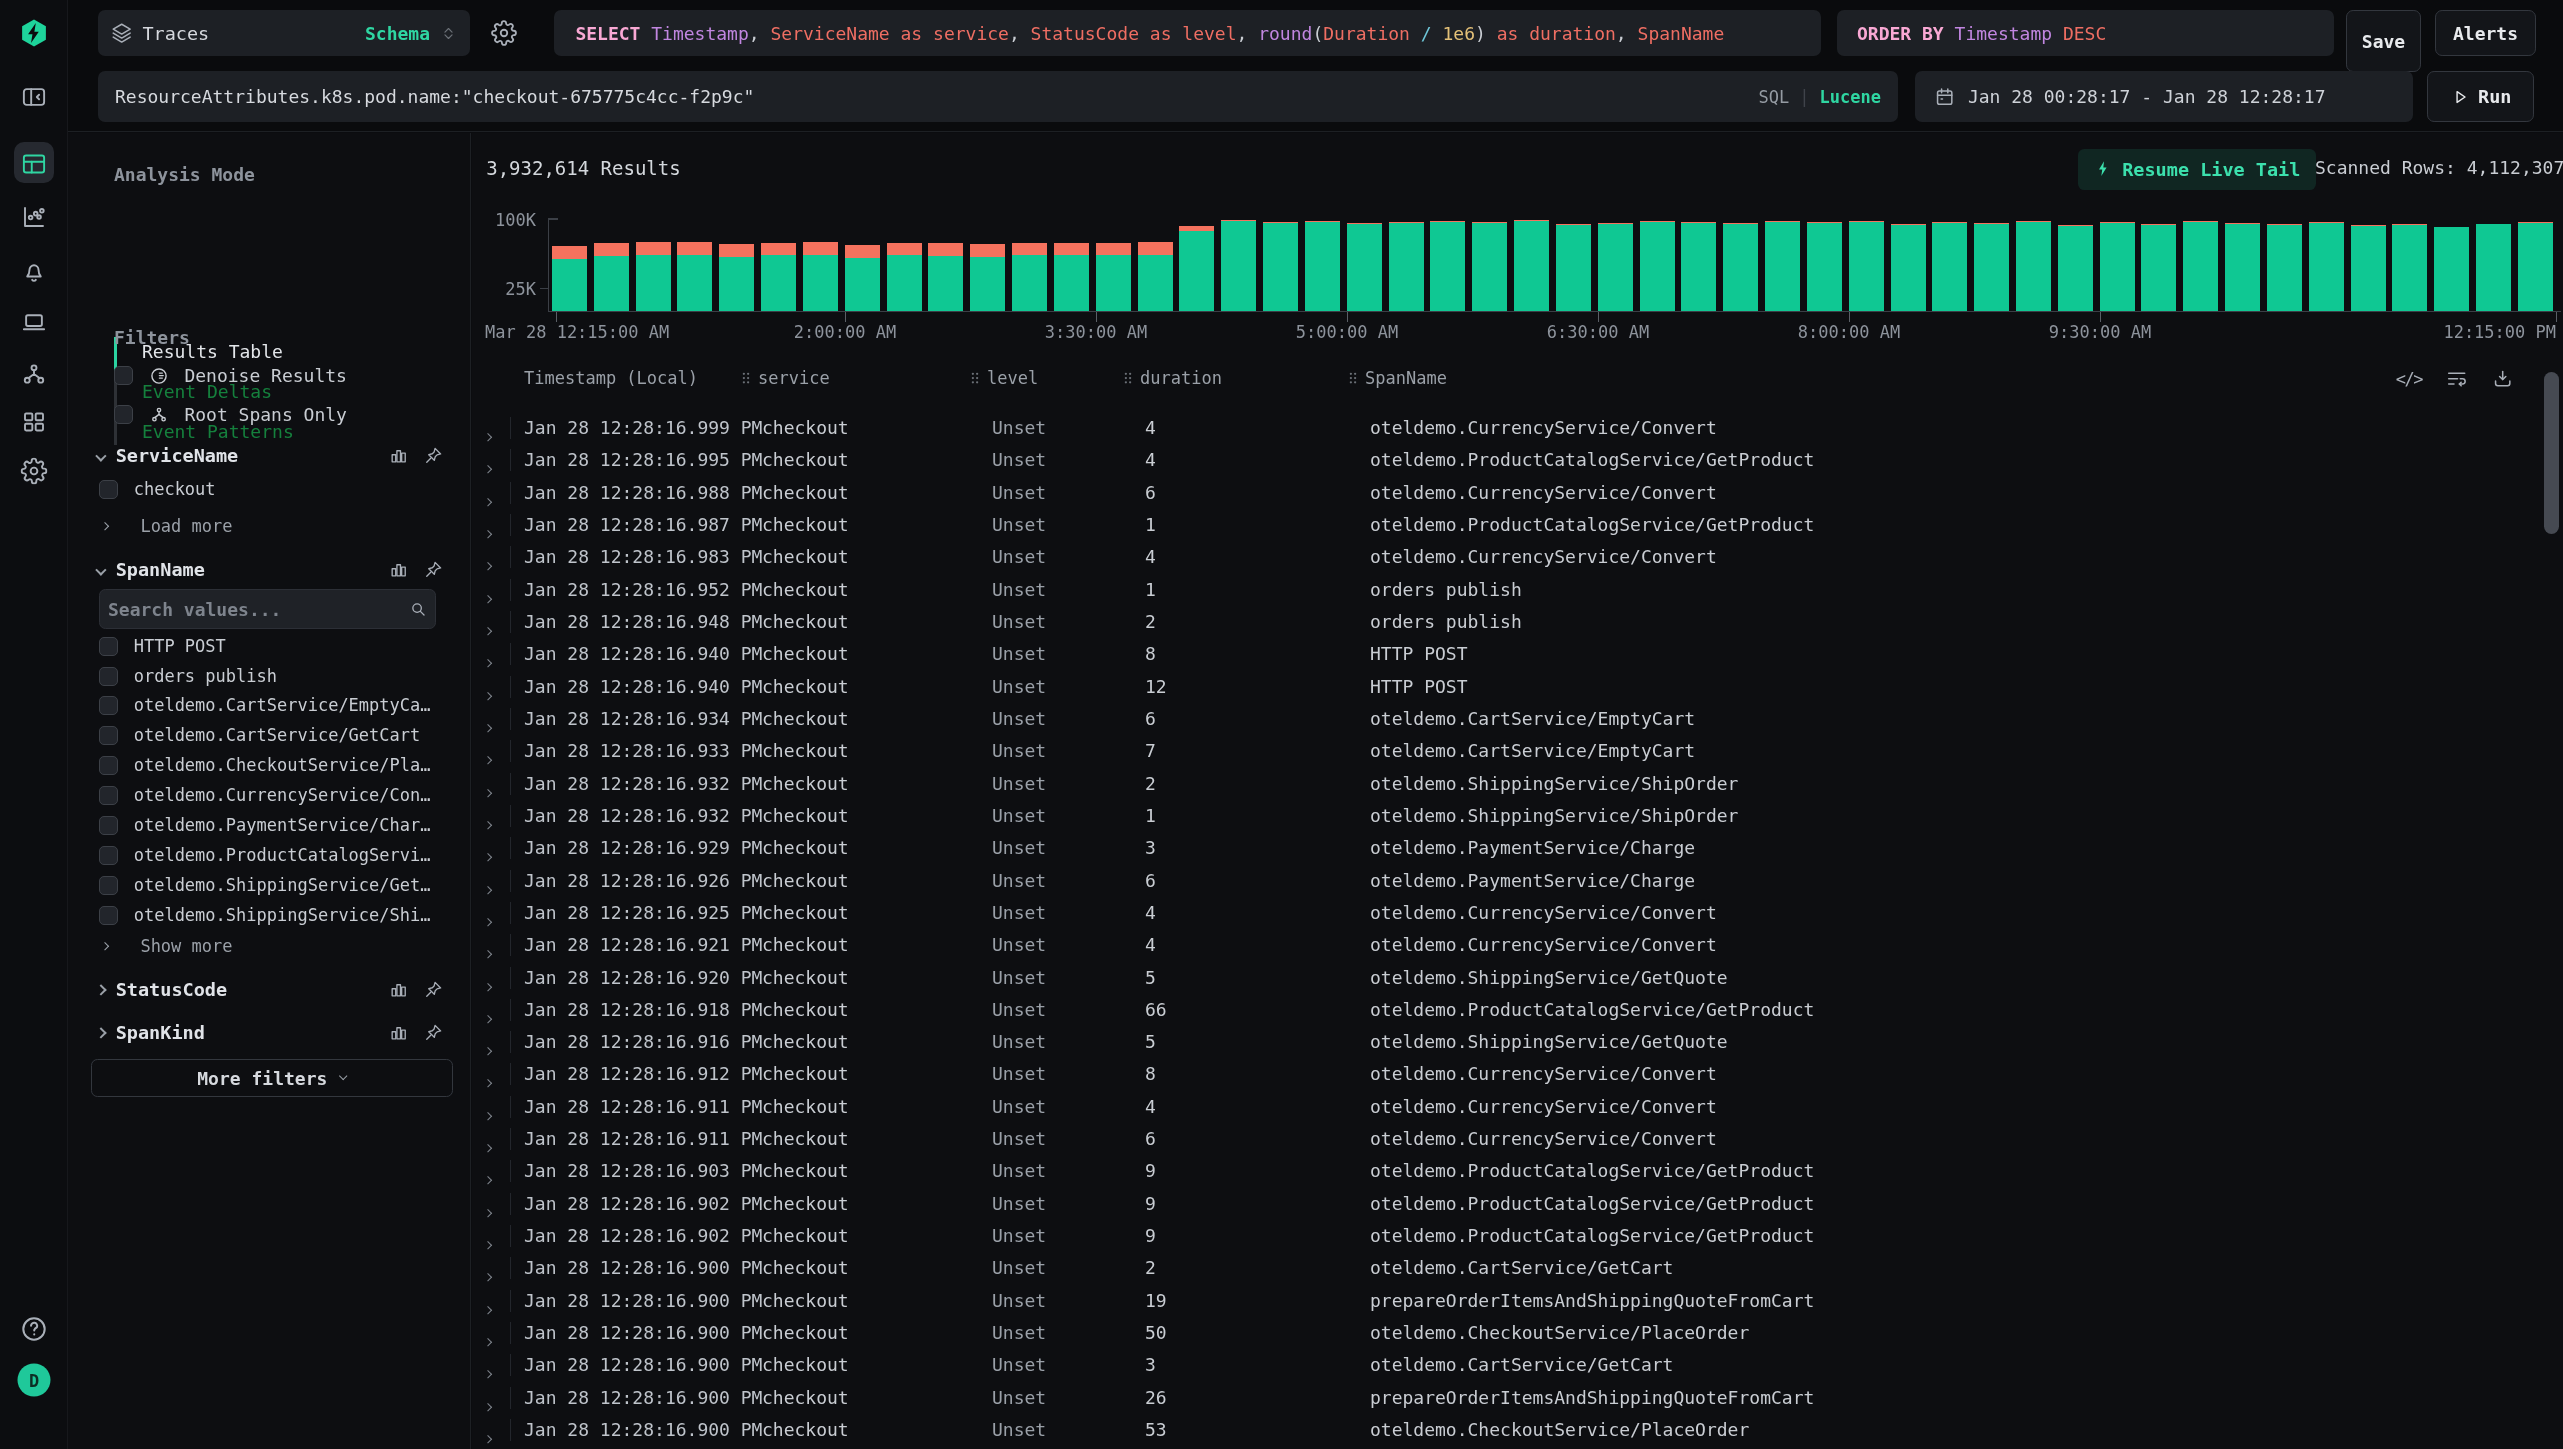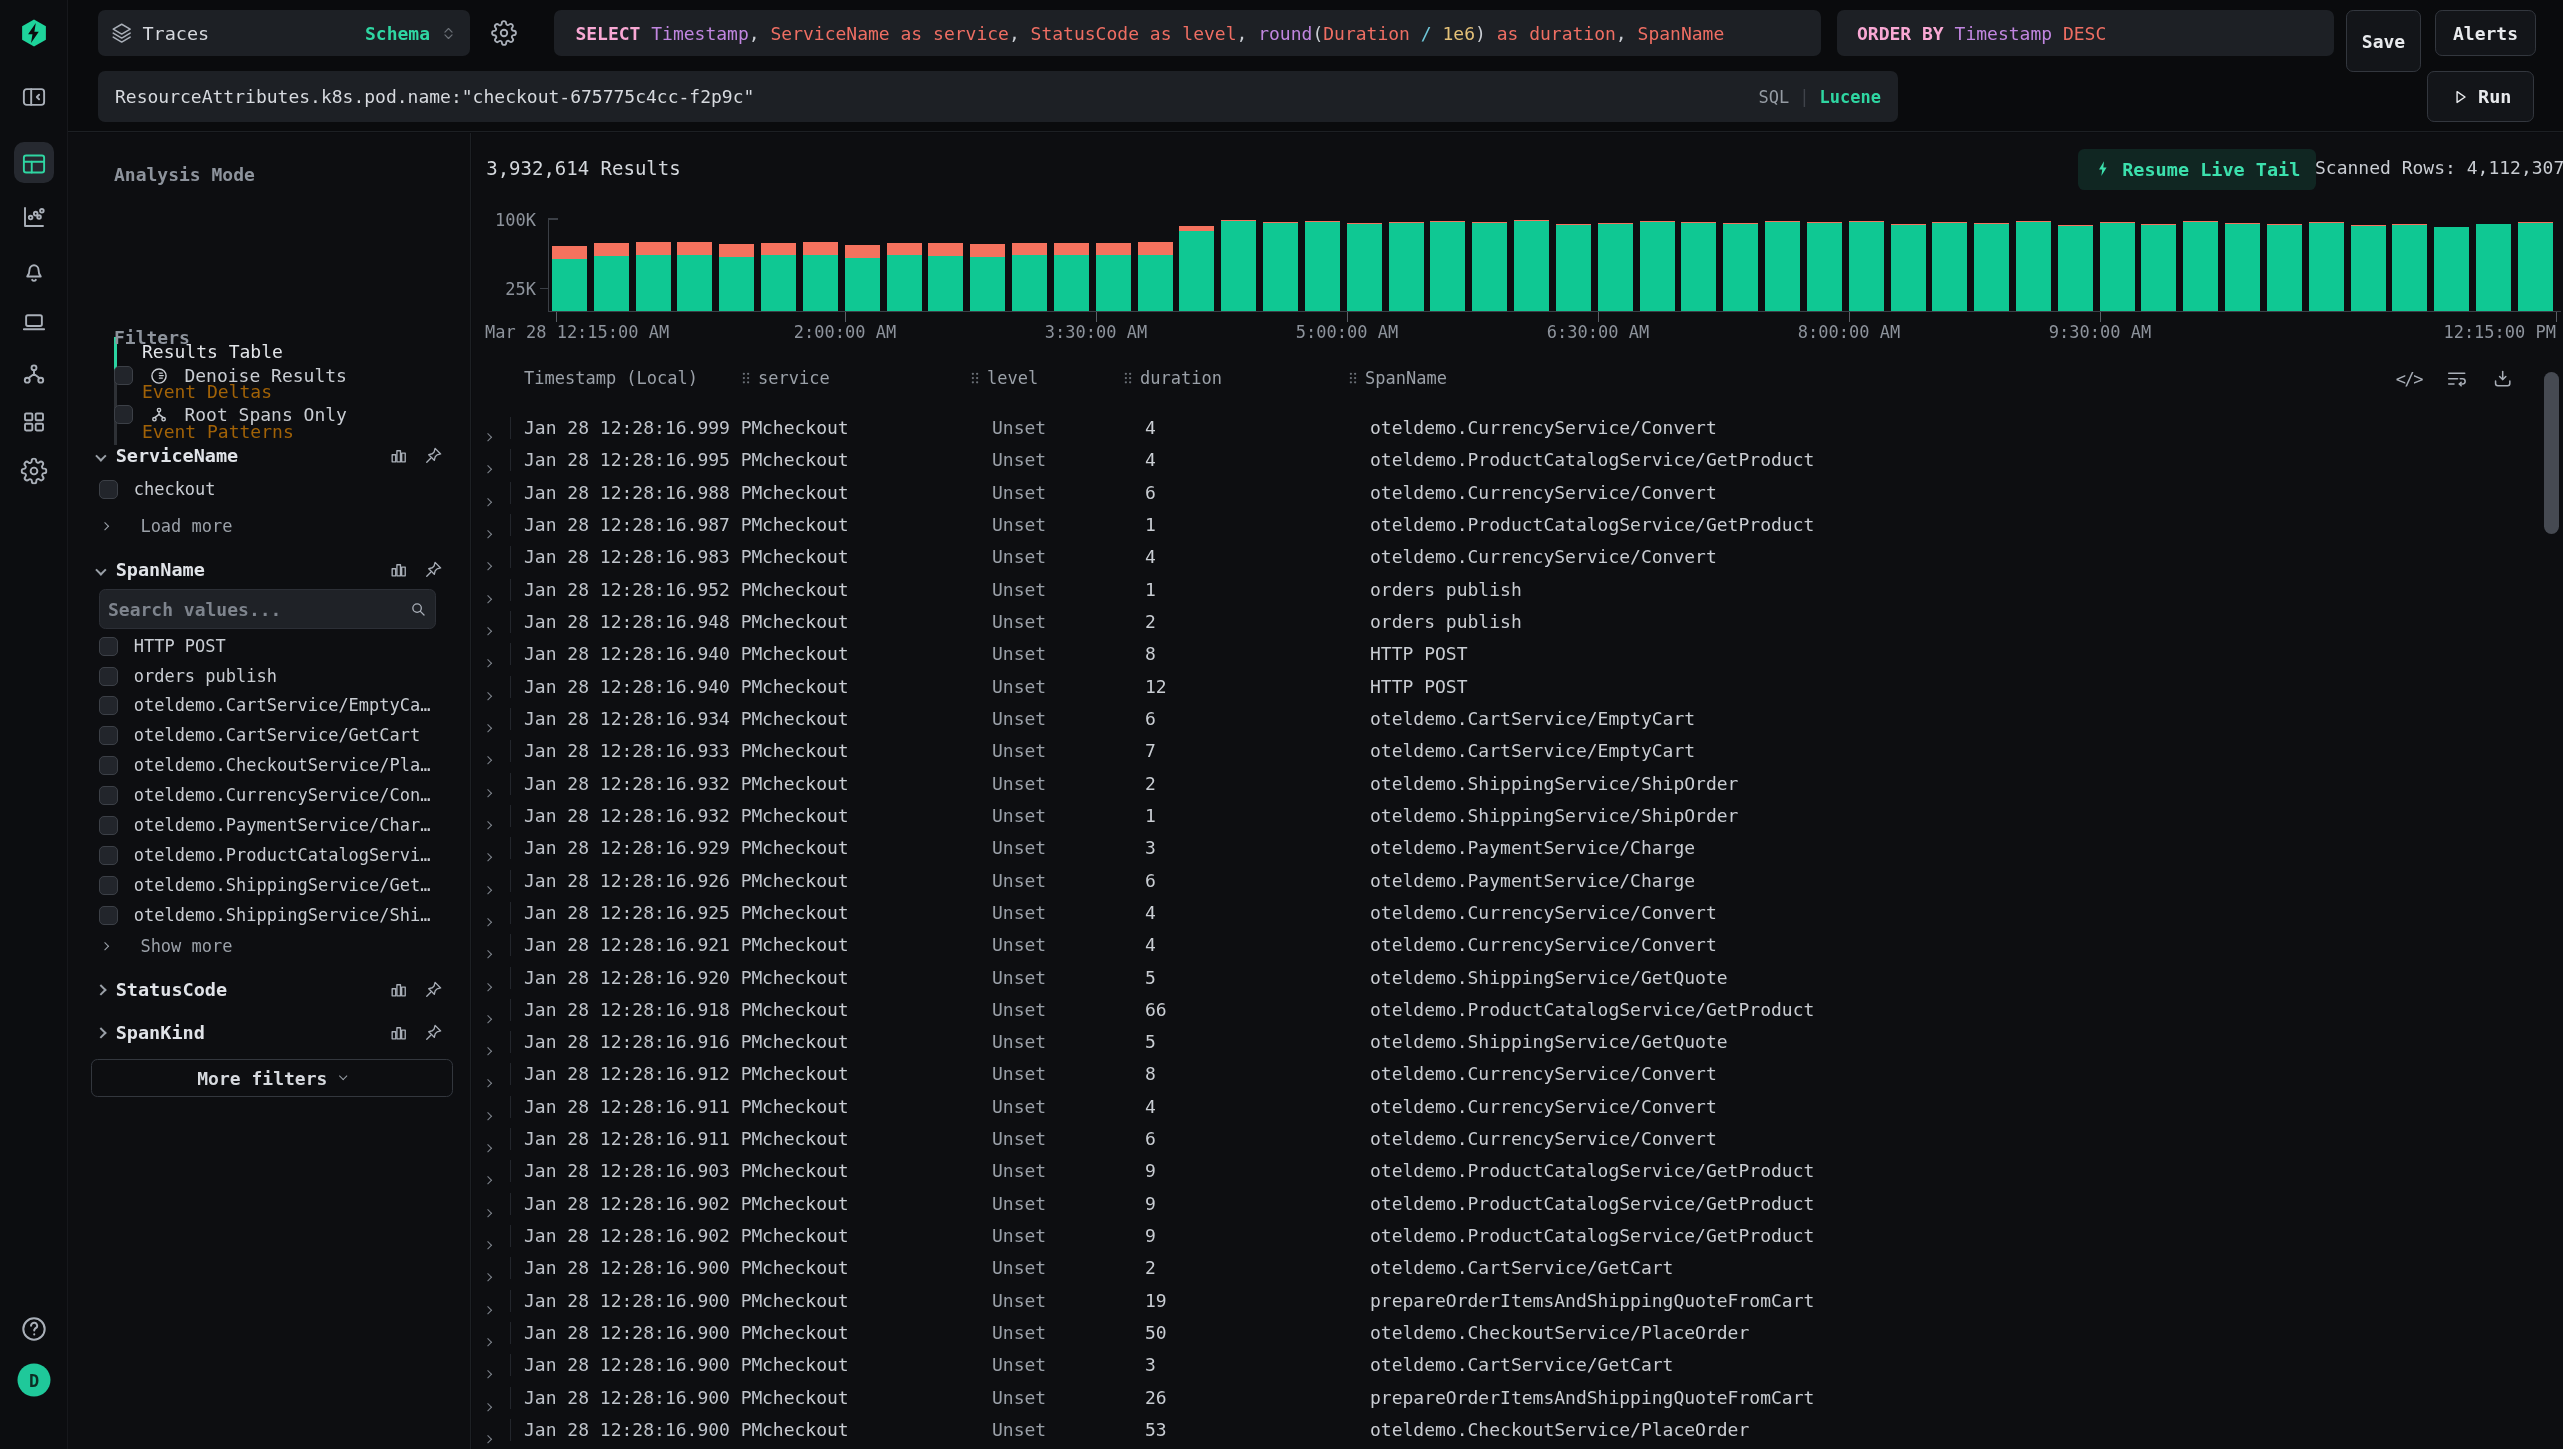--- a/index.html
+++ b/index.html
@@ -45,21 +45,21 @@
   .lang-sep { color:#3f434a; }
   .lang-lucene { color:#2fd6a2; font-weight:bold; }
   .date-box { left:1847px; top:71px; width:498px; height:51px; display:flex; align-items:center; gap:13px; padding:0 18.5px; font-size:18px; color:#ced2d8; }
   .btn-run { left:2359px; top:71px; width:107px; height:51px; font-size:18.5px; }
 
   
   .sidebar { position:absolute; left:68px; top:133px; width:403px; height:1316px; background:#0d0e11; border-right:0.7px solid #1d2024; }
   .sb-heading { position:absolute; left:46px; font-size:18px; font-weight:bold; color:#8d939c; }
   .mode-rail { position:absolute; left:46px; top:204px; width:2.8px; height:108px; background:#2e3136; }
   .mode-active-seg { position:absolute; left:46px; top:204px; width:2.8px; height:36px; background:#2bd4a2; }
-  .mode-item { position:absolute; left:74px; font-size:18px; color:#a16207; white-space:nowrap; cursor:default; }
+  .mode-item { position:absolute; left:74px; font-size:18px; color:#15803d; white-space:nowrap; cursor:default; }
   .mode-item.active { color:#e3e6ea; }
   .cb { width:19px; height:19px; border-radius:5px; background:#22252b; border:1.4px solid #3c4047; flex:none; }
   .toggle-row { position:absolute; left:46px; display:flex; align-items:center; gap:15.7px; font-size:18px; color:#c9cdd3; }
   .sec-head { position:absolute; left:28.5px; width:346px; display:flex; align-items:center; gap:11.4px; }
   .sec-title { font-size:18.5px; font-weight:bold; color:#e0e3e8; flex:1; }
   .sec-icons { display:flex; gap:15.7px; }
   .chv { display:inline-block; width:7.8px; height:7.8px; border-right:2.1px solid #9aa0a8; border-bottom:2.1px solid #9aa0a8; }
   .chv.down { transform:rotate(45deg); }
   .chv.right { transform:rotate(-45deg); }
   .chv.small { width:6.4px; height:6.4px; border-width:1.8px; }
@@ -215,20 +215,30 @@
   <div class="btn btn-save">Save</div>
   <div class="btn btn-alerts">Alerts</div>
 
   <div class="panel search-box">
     <span class="search-value">ResourceAttributes.k8s.pod.name:"checkout-675775c4cc-f2p9c"</span>
     <span class="lang-toggle">
       <span class="lang-sql">SQL</span>
       <span class="lang-sep">|</span>
       <span class="lang-lucene">Lucene</span>
     </span>
+  </div>
+  <div class="panel date-box">
+    <svg class="ico" width="21.4" height="21.4" viewBox="0 0 24 24">
+        <rect x="4" y="5.5" width="16" height="15" rx="2"></rect>
+        <line x1="8.5" y1="3.5" x2="8.5" y2="7.5"></line>
+        <line x1="15.5" y1="3.5" x2="15.5" y2="7.5"></line>
+        <line x1="4" y1="10.5" x2="20" y2="10.5"></line>
+        <line x1="8" y1="14.5" x2="9.5" y2="14.5"></line>
+      </svg>
+    <span>Jan 28 00:28:17 - Jan 28 12:28:17</span>
   </div>
   <div class="btn btn-run">
     <svg class="ico" width="20" height="20" viewBox="0 0 24 24" style="stroke:#e8eaed">
         <path d="M8.5 5.5l9.5 6.5-9.5 6.5z"></path>
       </svg>
     <span>Run</span>
   </div>
 </div>
 
 <div class="sidebar">

